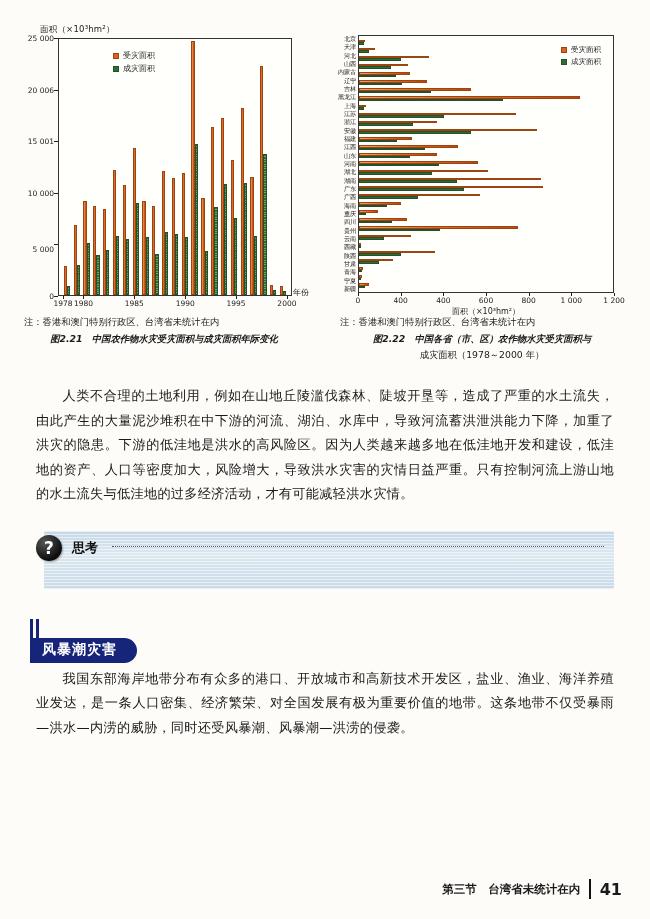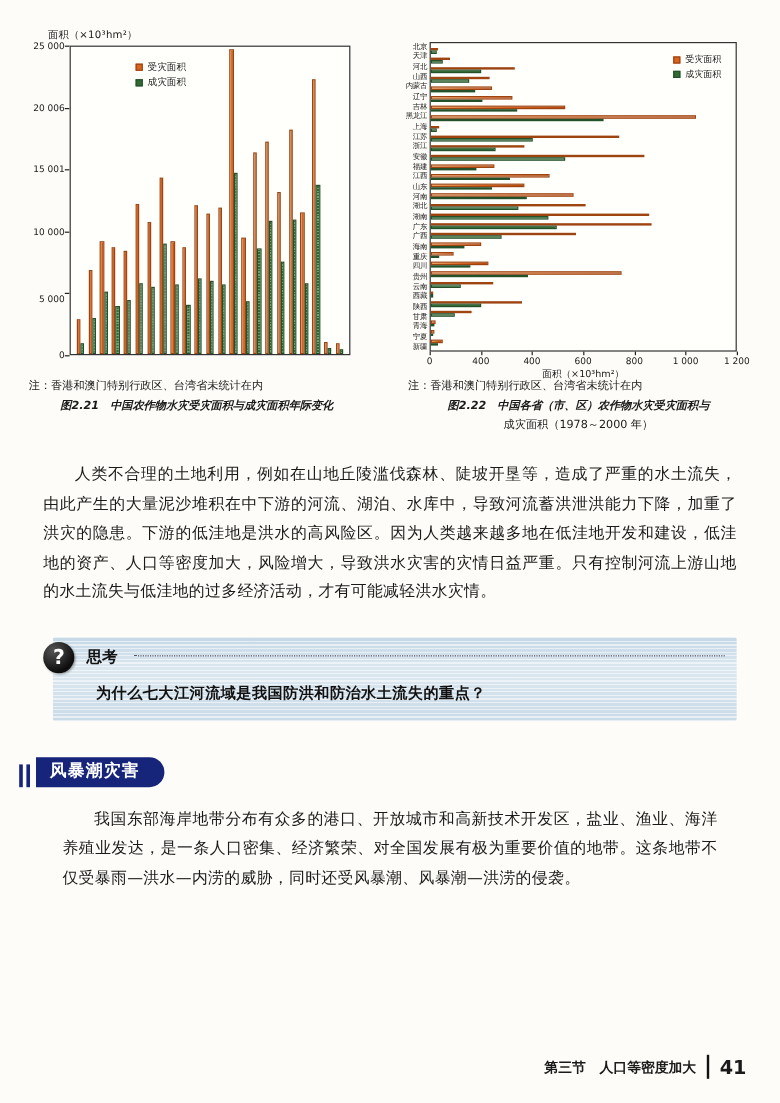--- a/index.html
+++ b/index.html
@@ -101,33 +101,33 @@
     color:#fff; font-weight:bold; font-size:17px;
     display:flex; align-items:center; justify-content:center;
     position:absolute; left:-18px; top:-4px;
     box-shadow:1px 1px 2px rgba(0,0,0,.35);
   }
   .think-title { font-weight:bold; font-size:13px; margin-left:18px; color:#111; }
   .think-dots { flex:1; border-bottom:1.6px dotted #55555f; margin-bottom:3px; margin-left:6px; }
   .think-q { margin-top:13px; margin-left:26px; font-size:12.6px; font-weight:bold; letter-spacing:.4px; color:#111; }
 
   
-  .section-head { margin:30px 36px 0 16px; display:flex; align-items:flex-end; }
+  .section-head { margin:30px 36px 0 30px; display:flex; align-items:flex-start;flex-direction:column; }
   .sec-bars { display:flex; gap:2.5px; margin-right:5px; }
   .sec-bars i { display:block; width:3px; height:19px; background:#16247a; }
   .sec-pill {
     background:#16247a; color:#fff; font-weight:bold;
     font-size:14px; letter-spacing:1px;
     padding:3px 20px 4px 12px;
     border-radius:0 14px 14px 0;
   }
 
   
   .tail-text { margin:4px 36px 0 36px; font-size:13.2px; line-height:24.5px; text-align:justify; letter-spacing:.3px; }
-  .tail-text p { margin:16px; text-indent:2em; }
+  .tail-text p { margin:0; text-indent:2em; }
 
   
   .footer {
     position:absolute; right:28px; bottom:20px;
     display:flex; align-items:center; gap:9px;
     font-size:11.5px; font-weight:bold;
   }
   .footer .divider { width:1.6px; height:20px; background:#111; }
   .footer .pageno { font-size:16px; font-weight:bold; }
 </style>
@@ -252,20 +252,35 @@
           <div>
             <span class="swatch sw-o"></span>
             <span>受灾面积</span>
           </div>
           <div>
             <span class="swatch sw-g"></span>
             <span>成灾面积</span>
           </div>
         </div>
       </div>
+      <div class="c1-xaxis" id="c1-xaxis">
+        <span class="c1-xunit">年份</span>
+      <span class="c1-xtick" style="left: 5.08696px;">1978</span>
+          <span class="c1-xmark" style="left: 5.08696px;"></span>
+          <span class="c1-xtick" style="left: 25.4348px;">1980</span>
+          <span class="c1-xmark" style="left: 25.4348px;"></span>
+          <span class="c1-xtick" style="left: 76.3043px;">1985</span>
+          <span class="c1-xmark" style="left: 76.3043px;"></span>
+          <span class="c1-xtick" style="left: 127.174px;">1990</span>
+          <span class="c1-xmark" style="left: 127.174px;"></span>
+          <span class="c1-xtick" style="left: 178.043px;">1995</span>
+          <span class="c1-xmark" style="left: 178.043px;"></span>
+          <span class="c1-xtick" style="left: 228.913px;">2000</span>
+          <span class="c1-xmark" style="left: 228.913px;"></span>
+        </div>
     </div>
   </div>
 
   <div class="chart-block" id="chart2">
     <div class="c2-top-pad"></div>
     <div class="c2-plotwrap">
       <div class="c2-labels" id="c2-labels">
           <span class="c2-lab" style="top: 4.16129px;">北京</span>
           <span class="c2-lab" style="top: 12.4839px;">天津</span>
           <span class="c2-lab" style="top: 20.8065px;">河北</span>
@@ -472,32 +487,31 @@
 <div class="body-text">
   <p>人类不合理的土地利用，例如在山地丘陵滥伐森林、陡坡开垦等，造成了严重的水土流失，由此产生的大量泥沙堆积在中下游的河流、湖泊、水库中，导致河流蓄洪泄洪能力下降，加重了洪灾的隐患。下游的低洼地是洪水的高风险区。因为人类越来越多地在低洼地开发和建设，低洼地的资产、人口等密度加大，风险增大，导致洪水灾害的灾情日益严重。只有控制河流上游山地的水土流失与低洼地的过多经济活动，才有可能减轻洪水灾情。</p>
 </div>
 
 <div class="think-box">
   <div class="think-head">
     <span class="q-badge">?</span>
     <span class="think-title">思考</span>
     <span class="think-dots"></span>
   </div>
-  <div class="think-q">为什么七大江河流域是我国防洪和防治水土流失的重点？</div>
 </div>
 
 <div class="section-head">
   <span class="sec-bars">
       <i></i>
       <i></i>
     </span>
   <span class="sec-pill">风暴潮灾害</span>
 </div>
 
 <div class="tail-text">
   <p>我国东部海岸地带分布有众多的港口、开放城市和高新技术开发区，盐业、渔业、海洋养殖业发达，是一条人口密集、经济繁荣、对全国发展有极为重要价值的地带。这条地带不仅受暴雨—洪水—内涝的威胁，同时还受风暴潮、风暴潮—洪涝的侵袭。</p>
 </div>
 
 <div class="footer">
-  <span>第三节　人口等密度加大</span>
+  <span>第三节　台湾省未统计在内</span>
   <span class="divider"></span>
   <span class="pageno">41</span>
 </div>
 
 </body></html>

